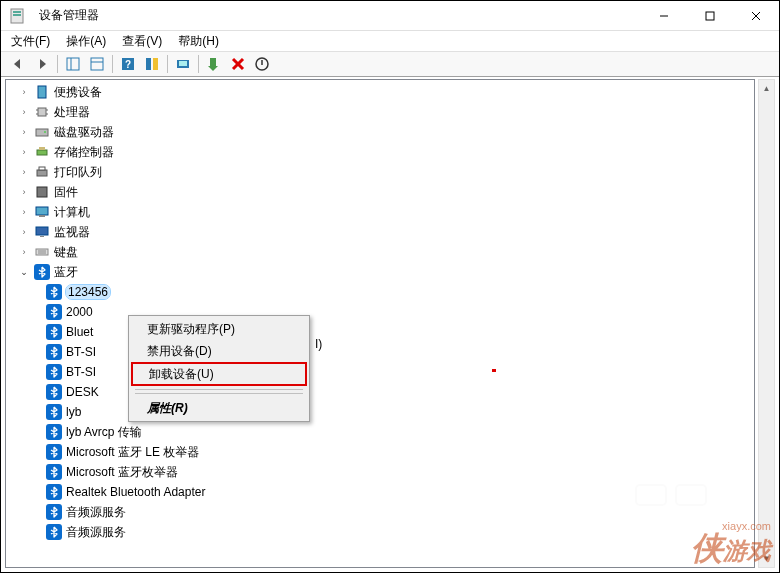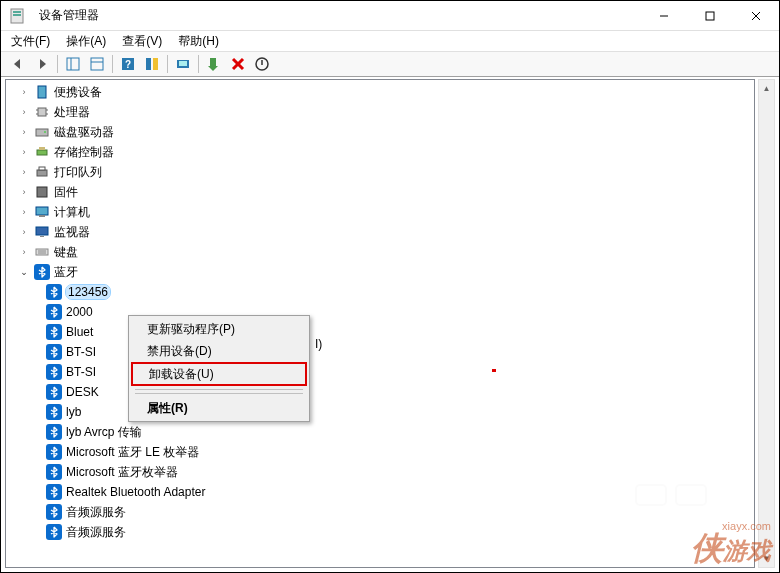--- a/index.html
+++ b/index.html
@@ -377,21 +377,21 @@
   <div style="flex:1"></div>
   <div class="scroll-arrow" style="position:absolute;bottom:0;width:100%">▼</div>
 </div>
 
 <div class="context-menu" id="ctx-menu">
     <div class="ctx-item">更新驱动程序(P)</div>
     <div class="ctx-item">禁用设备(D)</div>
     <div class="ctx-item highlighted">卸载设备(U)</div>
     <div class="ctx-sep"></div>
     <div class="ctx-sep"></div>
-    <div class="ctx-item" style="font-weight: bold;">属性(R)</div>
+    <div class="ctx-item" style="font-weight: bold; font-style: italic;">属性(R)</div>
   </div>
 
 <div class="red-dot"></div>
 
 <div class="watermark">
   <div class="wm-ghost"><svg width="80" height="40">
         <rect x="5" y="5" width="30" height="20" rx="4" fill="none" stroke="#888" stroke-width="2"></rect>
         <rect x="45" y="5" width="30" height="20" rx="4" fill="none" stroke="#888" stroke-width="2"></rect>
       </svg></div>
   <div class="wm-url">xiayx.com</div>

